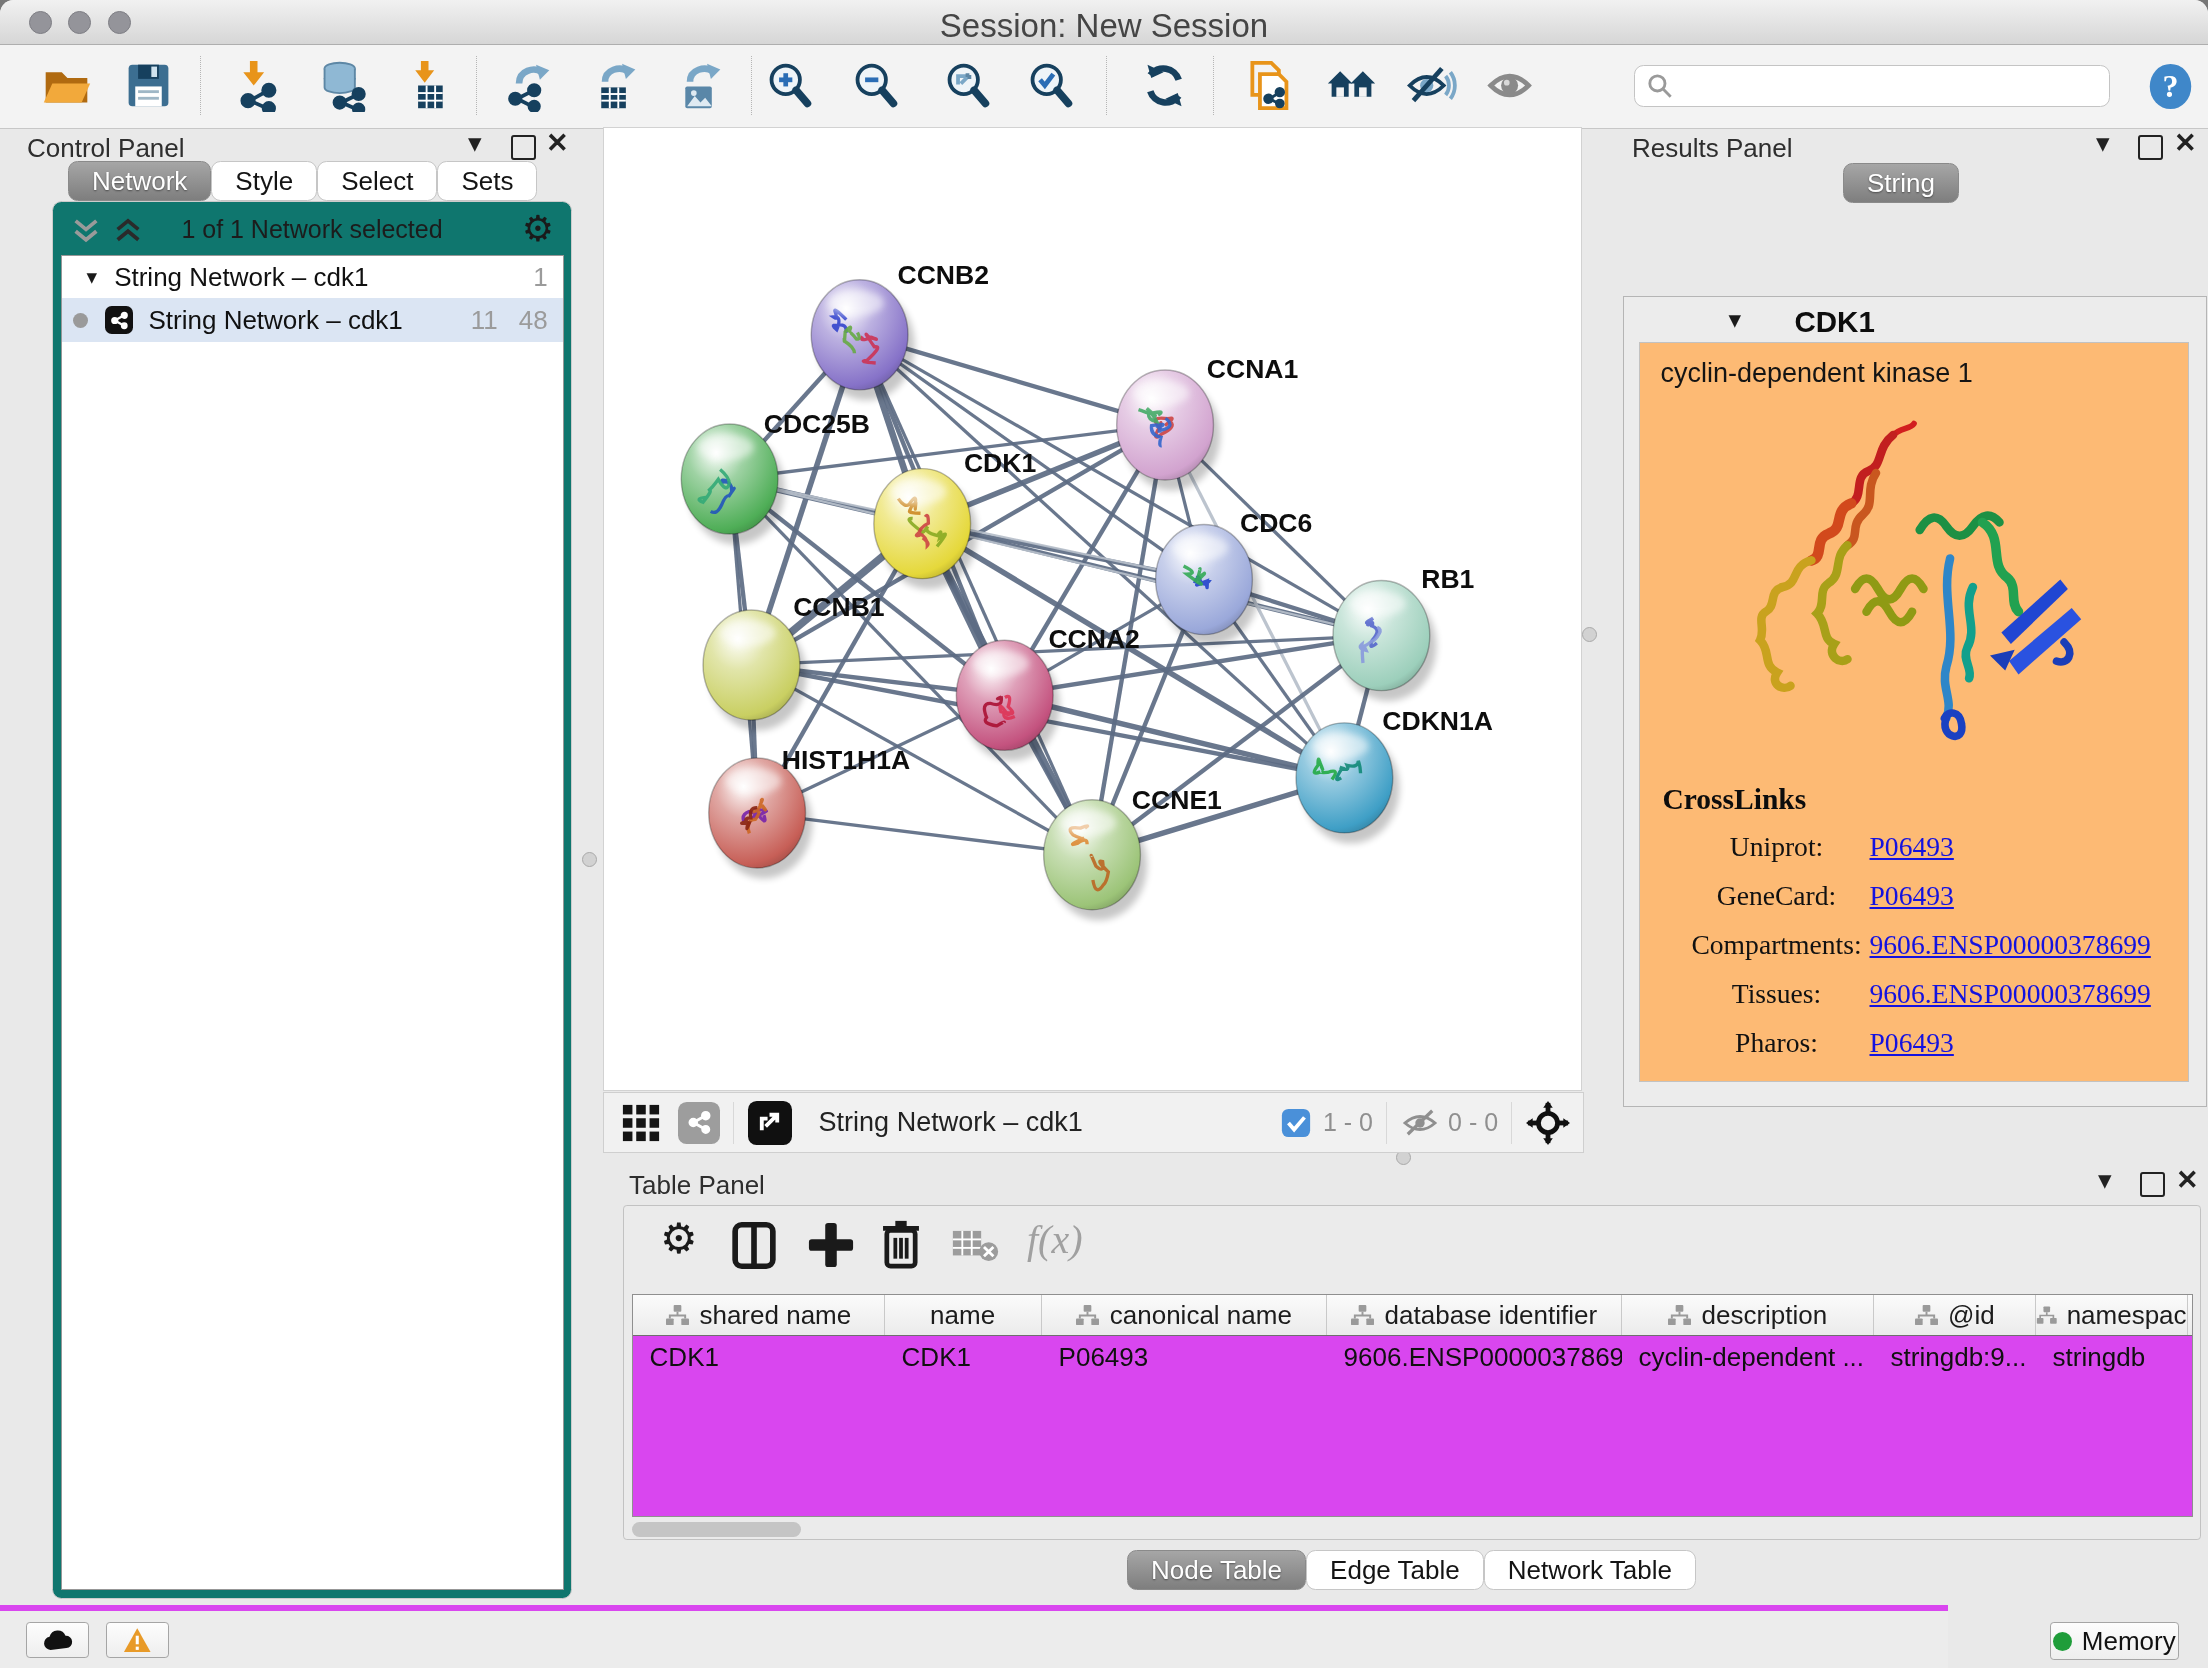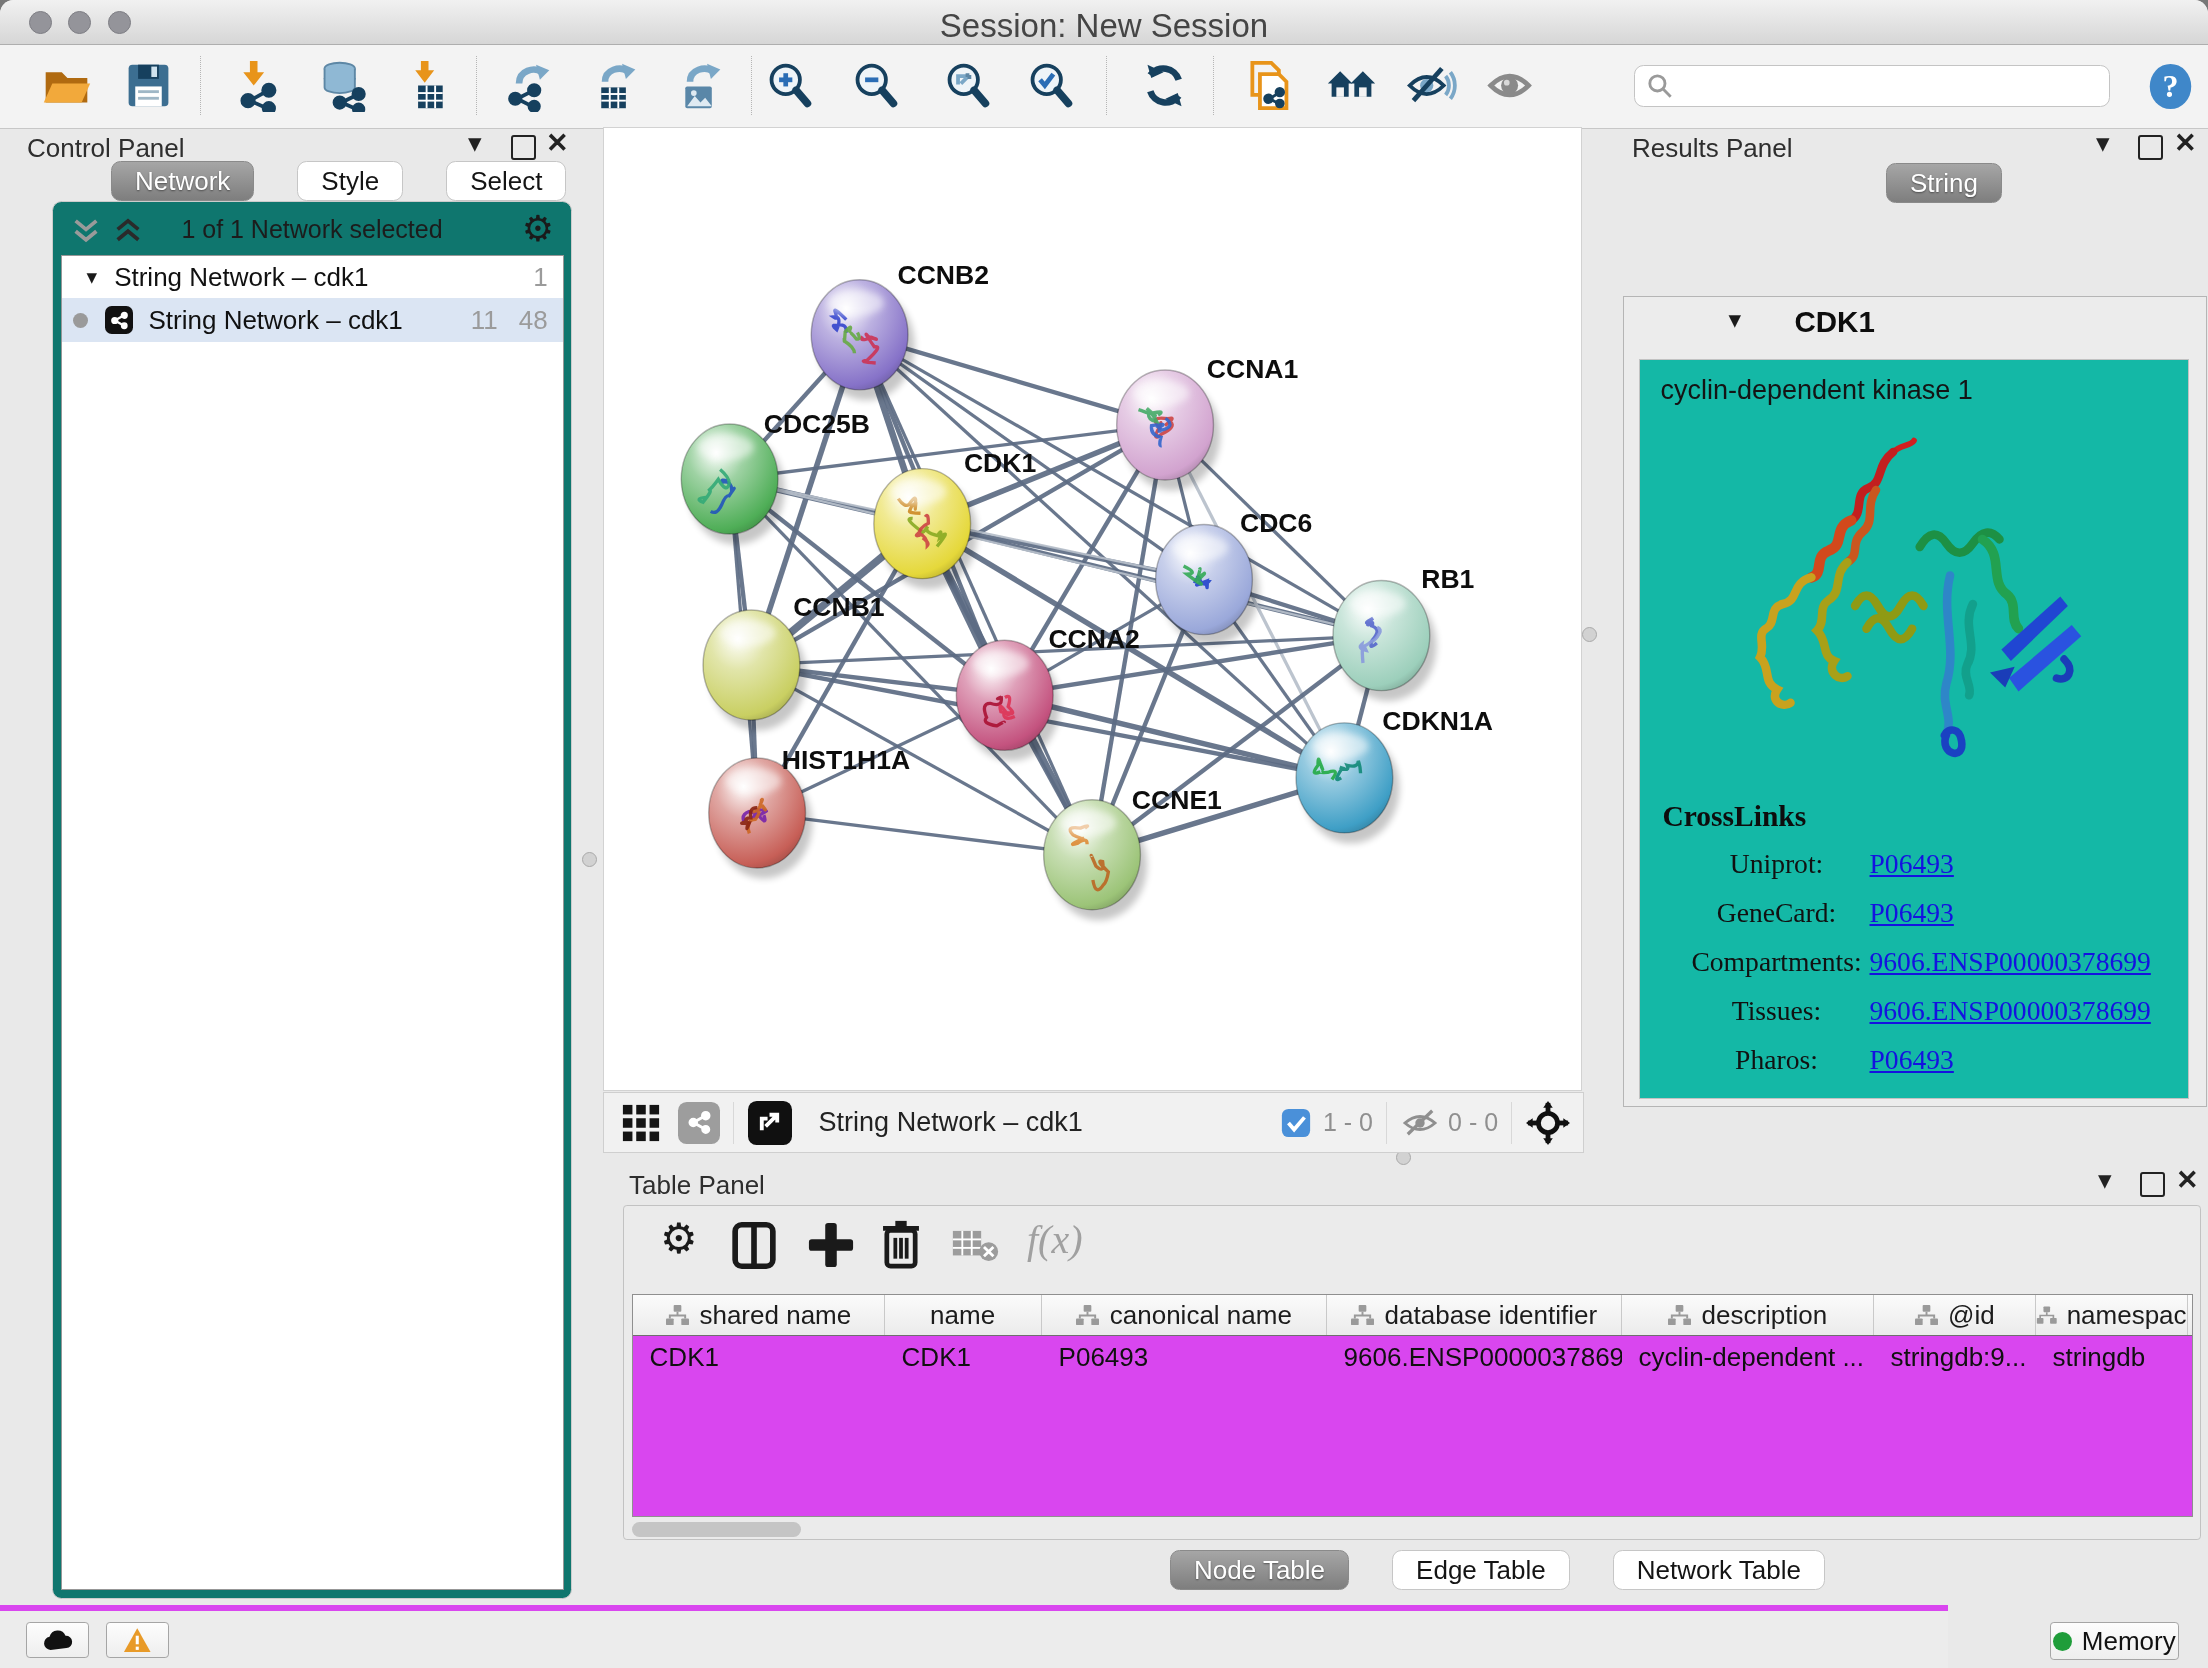--- a/index.html
+++ b/index.html
@@ -17,21 +17,21 @@
   .tbsep{top:11.4px;width:0;height:59px;border-left:1.9px dotted #b5b5b5;}
   #search-box{left:1634px;top:20px;width:476px;height:42px;background:#fff;border:1.9px solid #c4c4c4;
               border-radius:9.5px;display:flex;align-items:center;padding-left:11.4px;box-sizing:border-box;}
   #search-input{border:none;outline:none;font-size:25px;width:399px;background:transparent;}
   
   .panel-title{font-size:26px;color:#2e2e2e;}
   .win-ctl{font-size:27px;color:#222;line-height:28.5px;}
   .sq-ctl{width:21px;height:21px;border:2.9px solid #222;border-radius:2.9px;}
   .tab{display:inline-flex;align-items:center;justify-content:center;height:40px;padding:0 23px;
        background:#fff;border:1px solid #c6c6c6;font-size:26px;color:#141414;border-radius:9.5px;
-       margin-right:0px;box-sizing:border-box;margin-left:43px;}
+       margin-right:0px;box-sizing:border-box;}
   .tab.active{background:linear-gradient(#a6a6a6,#7e7e7e);color:#fff;border-color:#8a8a8a;
               text-shadow:0 1px 1.9px rgba(0,0,0,.45);}
   
   #control-panel{left:0;top:127px;width:578px;height:1478px;}
   #cp-box{left:52px;top:74px;width:518px;height:1396px;background:#0f766e;border:1px solid #cccccc;border-radius:9.5px;}
   #cp-list{left:7.6px;top:53px;width:501px;height:1333px;background:#fff;border:1.9px solid #979797;}
   .tree-row{position:relative;width:100%;height:42px;display:flex;align-items:center;font-size:26px;color:#111;}
   .count{color:#9b9b9b;font-size:26px;}
   .badge{width:28.5px;height:28.5px;border-radius:6.7px;background:#111;display:inline-flex;align-items:center;justify-content:center;}
   
@@ -566,21 +566,21 @@
 
   <div id="results-panel" class="abs">
     <div class="abs panel-title" style="left:38px;top:5.7px">Results Panel</div>
     <div class="abs win-ctl" style="left:502px;top:1.9px">▾</div>
     <div class="abs sq-ctl" style="left:544px;top:7.6px"></div>
     <div class="abs win-ctl" style="left:580px;top:1.9px;font-weight:bold">✕</div>
     <div class="abs tab active" style="left:249px;top:36px">String</div>
     <div class="abs rp-box" style="left:28.5px;top:169px;width:582px;height:809px">
       <span class="abs" style="left:105px;top:7.6px;font-size:25px;color:#1a1a1a">▾</span>
       <span class="abs" style="left:171px;top:7.6px;font-size:29.5px;font-weight:bold;color:#0d0d0d">CDK1</span>
-      <div class="abs" style="left:15px;top:62px;width:548px;height:738px;background:#14b8a6;border:1px solid #c2c2c2">
+      <div class="abs" style="left:15px;top:45px;width:548px;height:738px;background:#fdba74;border:1px solid #c2c2c2">
         <div style="padding:15px 0 0 21px;font-size:27px;color:#141414">cyclin-dependent kinase 1</div>
         <svg width="380" height="342" viewBox="0 0 380 360" style="display:block;margin:27px auto 0">
           <g fill="none" stroke-linecap="round">
             <path d="M168 20 C176 12 186 14 190 8" stroke="#d21f1f" stroke-width="6"></path>
             <path d="M168 20 C150 34 158 52 142 58 C126 64 138 84 124 92" stroke="#c21f1f" stroke-width="9"></path>
             <path d="M124 92 C104 100 118 118 100 124 C84 130 96 148 82 152" stroke="#d2491c" stroke-width="11"></path>
             <path d="M150 60 C138 78 150 92 136 104 C122 116 134 128 120 136" stroke="#c9571f" stroke-width="9"></path>
             <path d="M82 152 C60 158 70 176 52 180 C36 184 46 200 34 206 C24 212 34 224 28 236 C40 248 30 262 46 270 C38 282 52 290 60 284" stroke="#c9a21e" stroke-width="9"></path>
             <path d="M120 136 C104 150 116 166 100 176 C88 184 98 198 88 208 C100 220 92 234 106 240 C98 252 112 262 120 256" stroke="#a8a018" stroke-width="9"></path>
             <path d="M128 182 q12 -22 24 0 q12 22 24 0 q12 -22 24 0" stroke="#8f9a14" stroke-width="9"></path>

